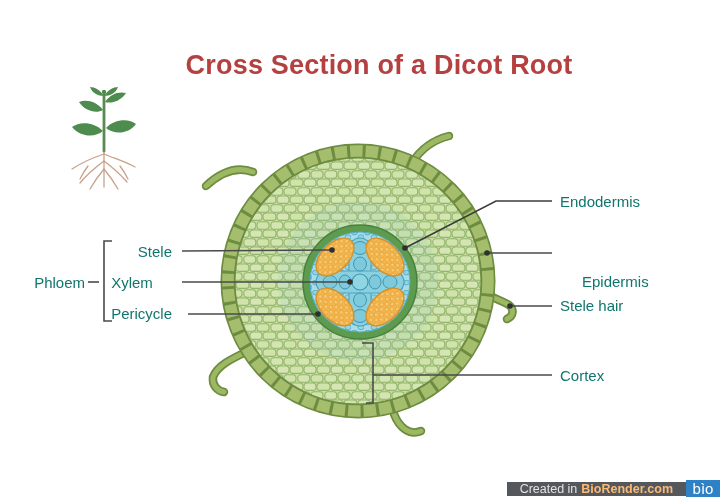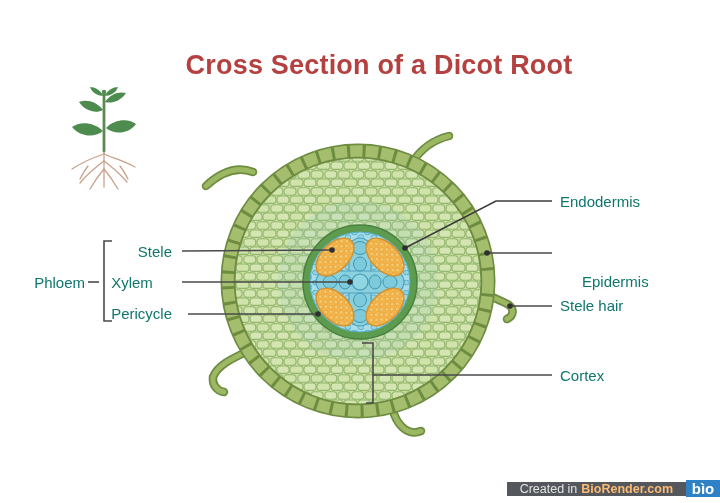--- a/index.html
+++ b/index.html
@@ -22,21 +22,21 @@
   #lbl-epidermis{left:582px;top:246px;margin-top:28px;}
   #lbl-roothair{left:560px;top:298px;}
   #lbl-cortex{left:560px;top:368px;text-align:center;}
   #diagram-svg{position:absolute;left:0;top:0;}
   #watermark{
     position:absolute;right:0;top:474px;height:29px;display:flex;align-items:center;
     font-size:12.5px;
   }
   .wm-text{background:#54585c;color:#e3e3e3;display:flex;align-items:center;padding:0 13px;white-space:nowrap;}
   .wm-brand{font-weight:bold;color:#fdba74;margin-left:4px;}
-  .wm-logo{width:34px;background:#2e81c4;color:#fff;font-weight:bold;font-size:15px;
+  .wm-logo{width:34px;background:#2e81c4;color:#fff;font-weight:normal;font-size:15px;
     display:flex;align-items:center;justify-content:center;}
 </style>
 </head>
 <body>
 
 <div id="canvas">
 
   <h1 id="title">Cross Section of a Dicot Root</h1>
 
   <svg id="diagram-svg" width="720" height="503" viewBox="0 0 720 503">

